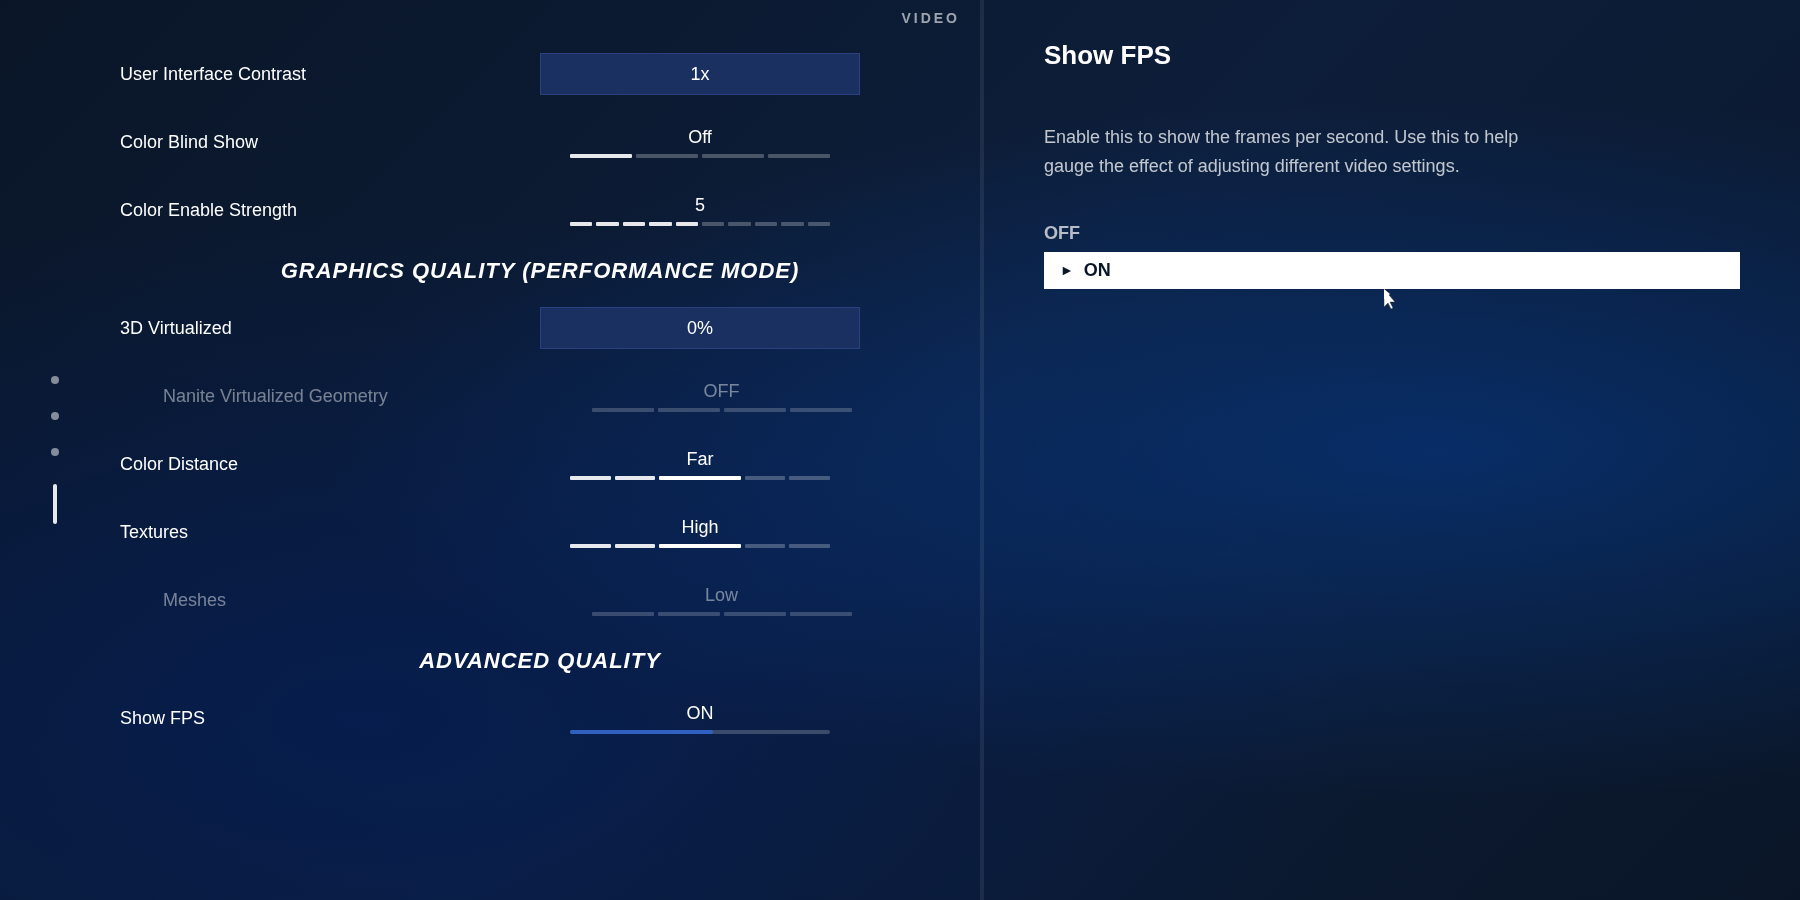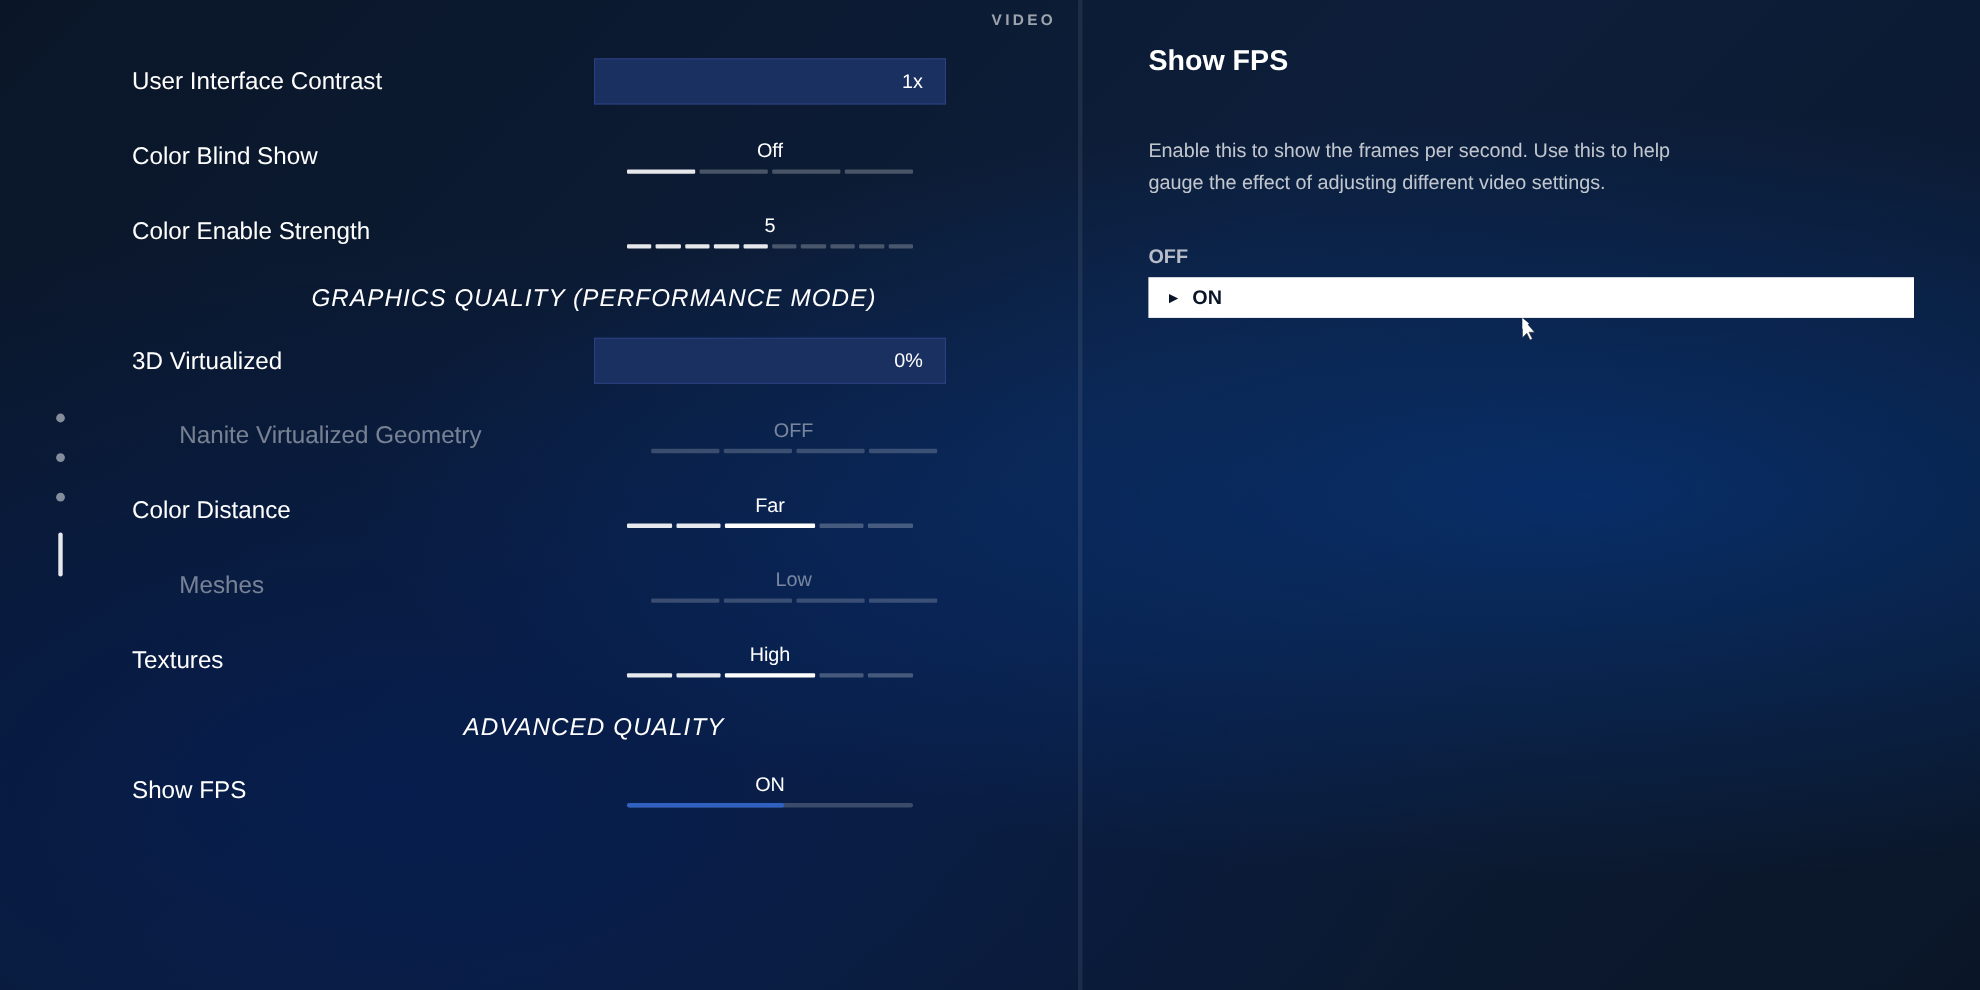--- a/index.html
+++ b/index.html
@@ -87,21 +87,21 @@
     .setting-row {
       display: flex;
       align-items: center;
       justify-content: space-between;
       padding: 8px 0;
       min-height: 68px;
     }
 
     .setting-label {
       color: #ffffff;
-      font-size: 22px;
+      font-size: 18px;
       font-weight: 500;
       width: 320px;
       flex-shrink: 0;
     }
 
     .setting-label.dimmed {
       color: rgba(255,255,255,0.45);
       margin-left: 43px;
     }
 
@@ -117,21 +117,21 @@
       background: #1a3060;
       border: 1px solid #2a4080;
       color: #ffffff;
       font-size: 18px;
       text-align: center;
       padding: 6px 20px;
       min-width: 320px;
       height: 42px;
       display: flex;
       align-items: center;
-      justify-content: flex-end;
+      justify-content: center;
     }
 
     .slider-value {
       color: #ffffff;
       font-size: 18px;
       font-weight: 400;
     }
 
     .slider-segments {
       width: 260px;
@@ -163,21 +163,21 @@
     .continuous-fill {
       height: 100%;
       background: #3060c0;
       border-radius: 2px;
     }
 
     
     .gq-header {
       color: #ffffff;
       font-size: 22px;
-      font-weight: 400;
+      font-weight: 700;
       font-style: italic;
       text-align: center;
       padding: 14px 0 10px;
       letter-spacing: 1px;
     }
 
     
     .right-panel {
       flex: 1;
       padding: 40px 60px;
@@ -356,42 +356,42 @@
           <div class="seg active"></div>
           <div class="seg active"></div>
           <div class="seg active" style="background:white; flex:2"></div>
           <div class="seg"></div>
           <div class="seg"></div>
         </div>
       </div>
     </div>
 
     <div class="setting-row">
+      <div class="setting-label">Textures</div>
+      <div class="setting-control">
+        <div class="slider-value">High</div>
+        <div class="slider-segments">
+          <div class="seg active"></div>
+          <div class="seg active"></div>
+          <div class="seg active" style="background:white; flex:2"></div>
+          <div class="seg"></div>
+          <div class="seg"></div>
+        </div>
+      </div>
+    </div>
+
+    <div class="setting-row">
       <div class="setting-label dimmed">Meshes</div>
       <div class="setting-control">
         <div class="slider-value" style="color:rgba(255,255,255,0.45)">Low</div>
         <div class="slider-segments">
           <div class="seg" style="background:rgba(255,255,255,0.2)"></div>
           <div class="seg" style="background:rgba(255,255,255,0.2)"></div>
           <div class="seg" style="background:rgba(255,255,255,0.2)"></div>
           <div class="seg" style="background:rgba(255,255,255,0.2)"></div>
-        </div>
-      </div>
-    </div>
-
-    <div class="setting-row">
-      <div class="setting-label">Textures</div>
-      <div class="setting-control">
-        <div class="slider-value">High</div>
-        <div class="slider-segments">
-          <div class="seg active"></div>
-          <div class="seg active"></div>
-          <div class="seg active" style="background:white; flex:2"></div>
-          <div class="seg"></div>
-          <div class="seg"></div>
         </div>
       </div>
     </div>
 
     <div class="gq-header">ADVANCED QUALITY</div>
 
     <div class="setting-row">
       <div class="setting-label">Show FPS</div>
       <div class="setting-control">
         <div class="slider-value">ON</div>

